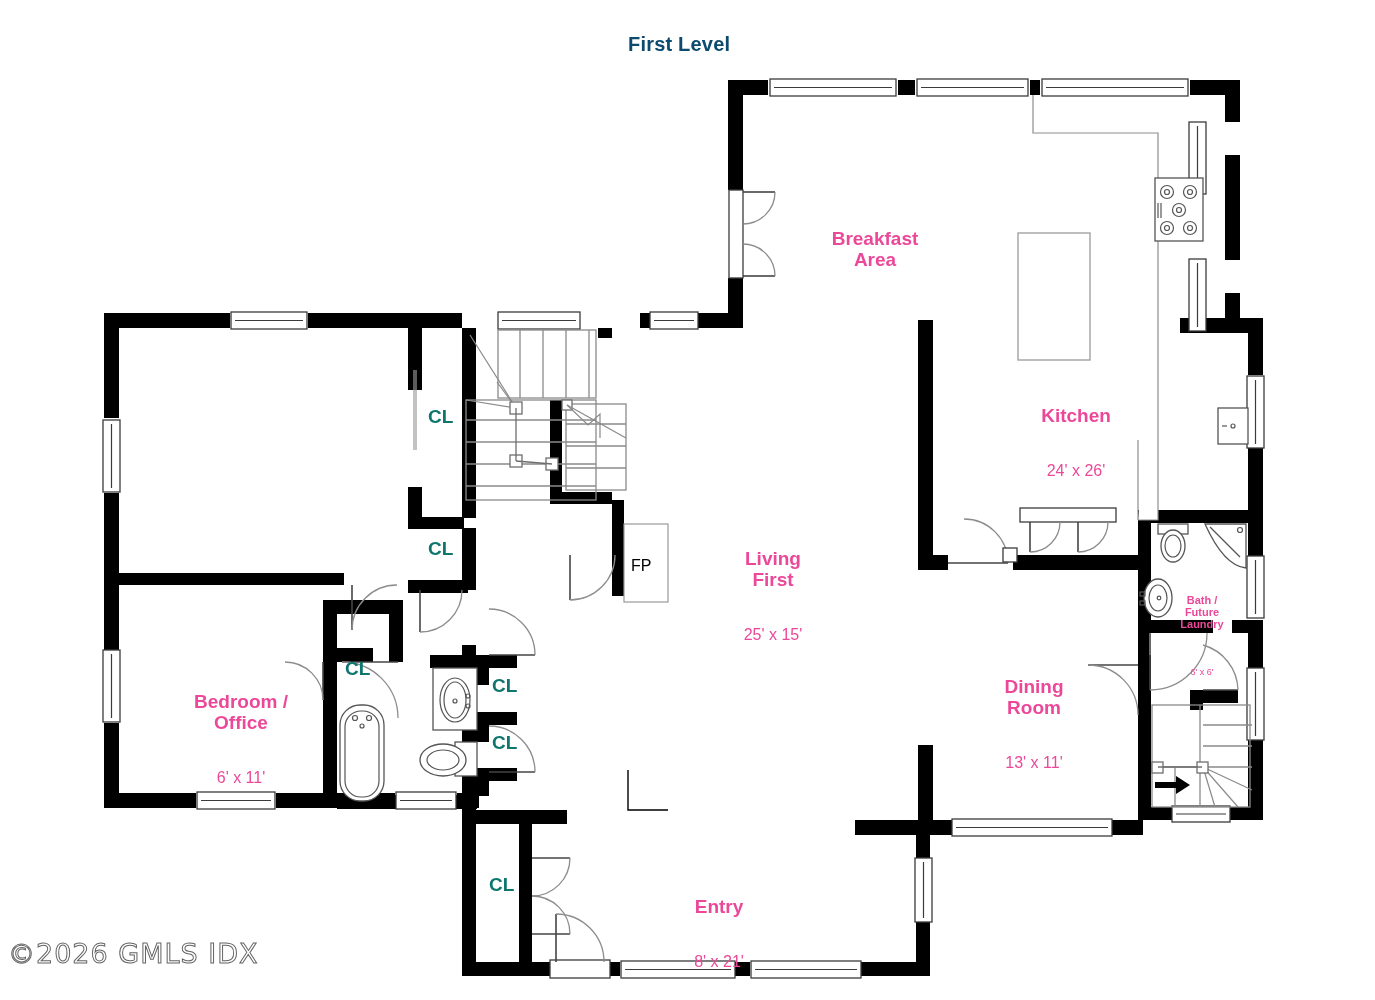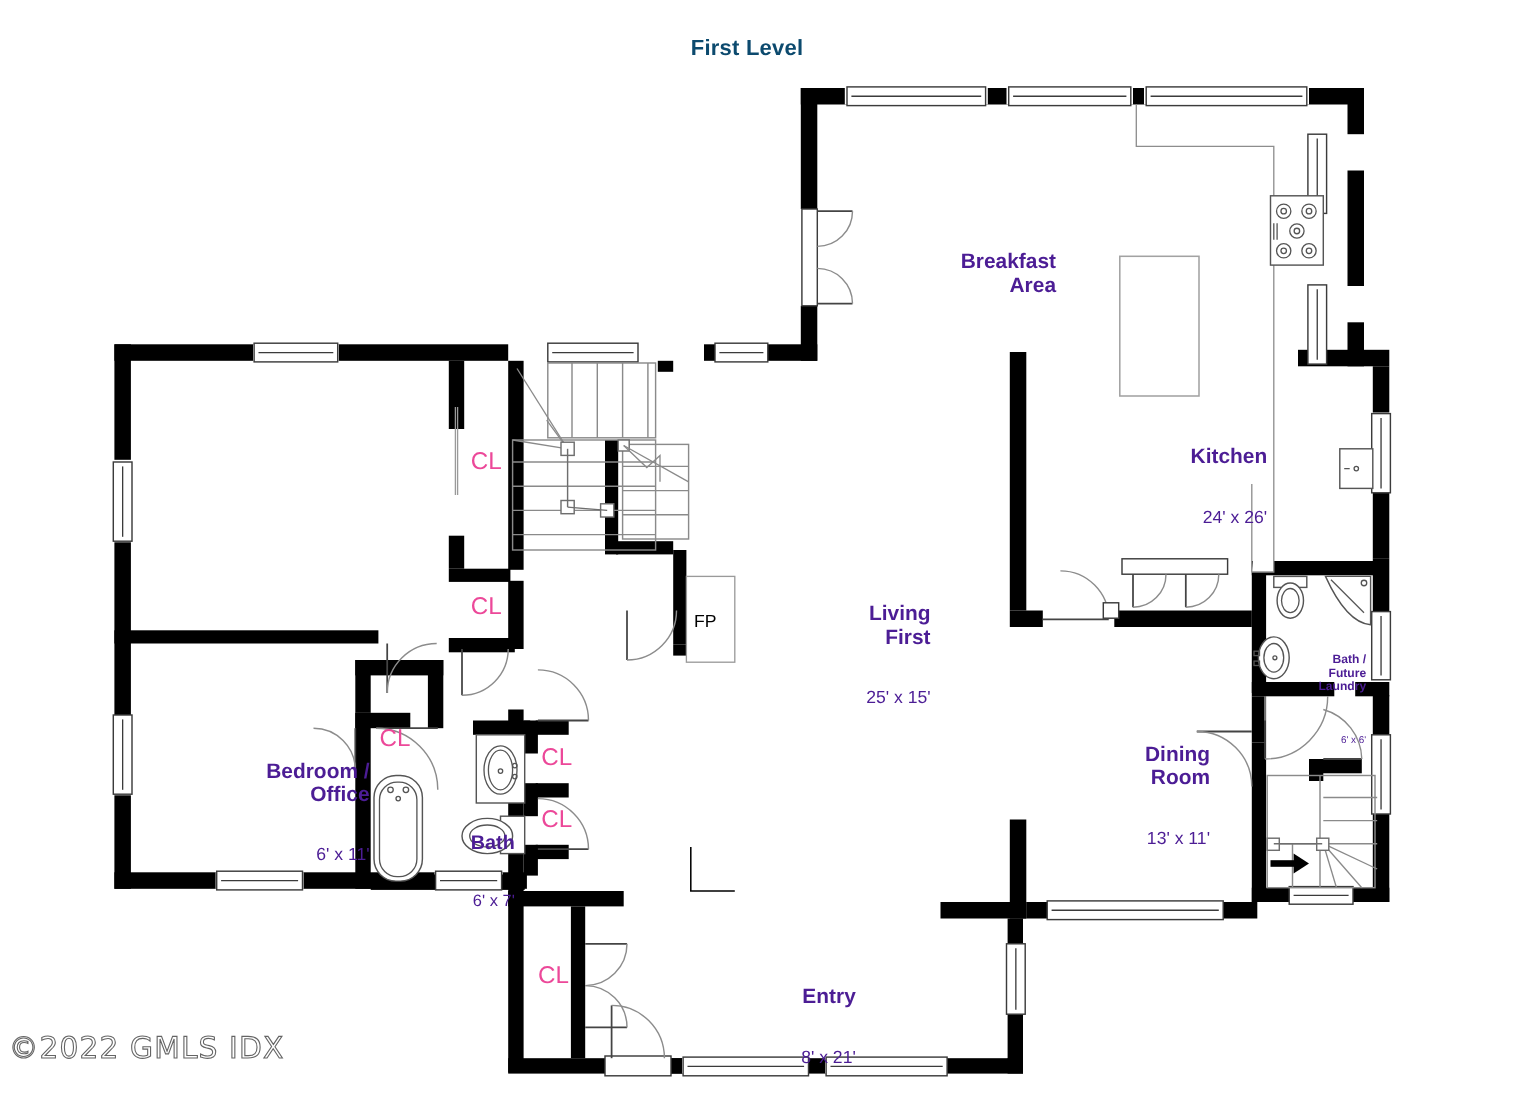--- a/index.html
+++ b/index.html
@@ -35,22 +35,22 @@
   .stair-rail { fill: #ffffff; stroke: #6e6e6e; stroke-width: 1.3; }
   .winder { fill: none; stroke: #8a8a8a; stroke-width: 1.2; }
   .win-frame { fill: #ffffff; stroke: #3b3b3b; stroke-width: 1.3; }
   .win-bar { fill: none; stroke: #3b3b3b; stroke-width: 1.2; }
   .cab { fill: #ffffff; stroke: #8d8d8d; stroke-width: 1.2; }
   .island { fill: #ffffff; stroke: #a2a2a2; stroke-width: 1.4; }
   .arrow { fill: #000000; }
 
   .lbl {
     position: absolute;
-    text-align: right;
-    color: #4c1d95;
+    text-align: center;
+    color: #ec4899;
     line-height: 1.12;
     white-space: pre;
     user-select: none;
   }
   .lbl .name {
     font-weight: bold;
     display: block;
   }
   .lbl .dim {
     font-weight: normal;
@@ -58,23 +58,23 @@
   }
   .title {
     position: absolute;
     font-size: 20px;
     font-weight: bold;
     color: #0c4a6e;
     letter-spacing: 0.2px;
   }
   .cl-lbl {
     position: absolute;
-    font-size: 22px;
-    font-weight: normal;
-    color: #ec4899;
+    font-size: 19px;
+    font-weight: bold;
+    color: #0f766e;
   }
   .fp-lbl {
     position: absolute;
     font-size: 16px;
     font-weight: normal;
     color: #000000;
   }
   .copyright {
     position: absolute;
     left: 8px;
@@ -550,24 +550,20 @@
 
   </svg>
 
 
   <div class="lbl rm-lg" style="left:146px; top:655px; width:190px;">
     <span class="name">Bedroom /
 Office</span>
     <span class="dim">6' x 11'</span>
   </div>
 
-  <div class="lbl rm-md" style="left:368px; top:720px; width:100px;">
-    <span class="name">Bath</span>
-    <span class="dim">6' x 7'</span>
-  </div>
 
   <div class="lbl rm-lg" style="left:700px; top:512px; width:146px;">
     <span class="name">Living
 First</span>
     <span class="dim">25' x 15'</span>
   </div>
 
   <div class="lbl rm-lg" style="left:790px; top:192px; width:170px;">
     <span class="name">Breakfast
 Area</span>
@@ -599,15 +595,15 @@
 
   <div class="cl-lbl" style="left:428px; top:406px;">CL</div>
   <div class="cl-lbl" style="left:428px; top:538px;">CL</div>
   <div class="cl-lbl" style="left:345px; top:658px;">CL</div>
   <div class="cl-lbl" style="left:492px; top:675px;">CL</div>
   <div class="cl-lbl" style="left:492px; top:732px;">CL</div>
   <div class="cl-lbl" style="left:489px; top:874px;">CL</div>
 
   <div class="fp-lbl" style="left:631px; top:557px;">FP</div>
 
-  <div class="copyright">©2022 GMLS IDX</div>
+  <div class="copyright">©2026 GMLS IDX</div>
 
 </div>
 
 </body></html>

